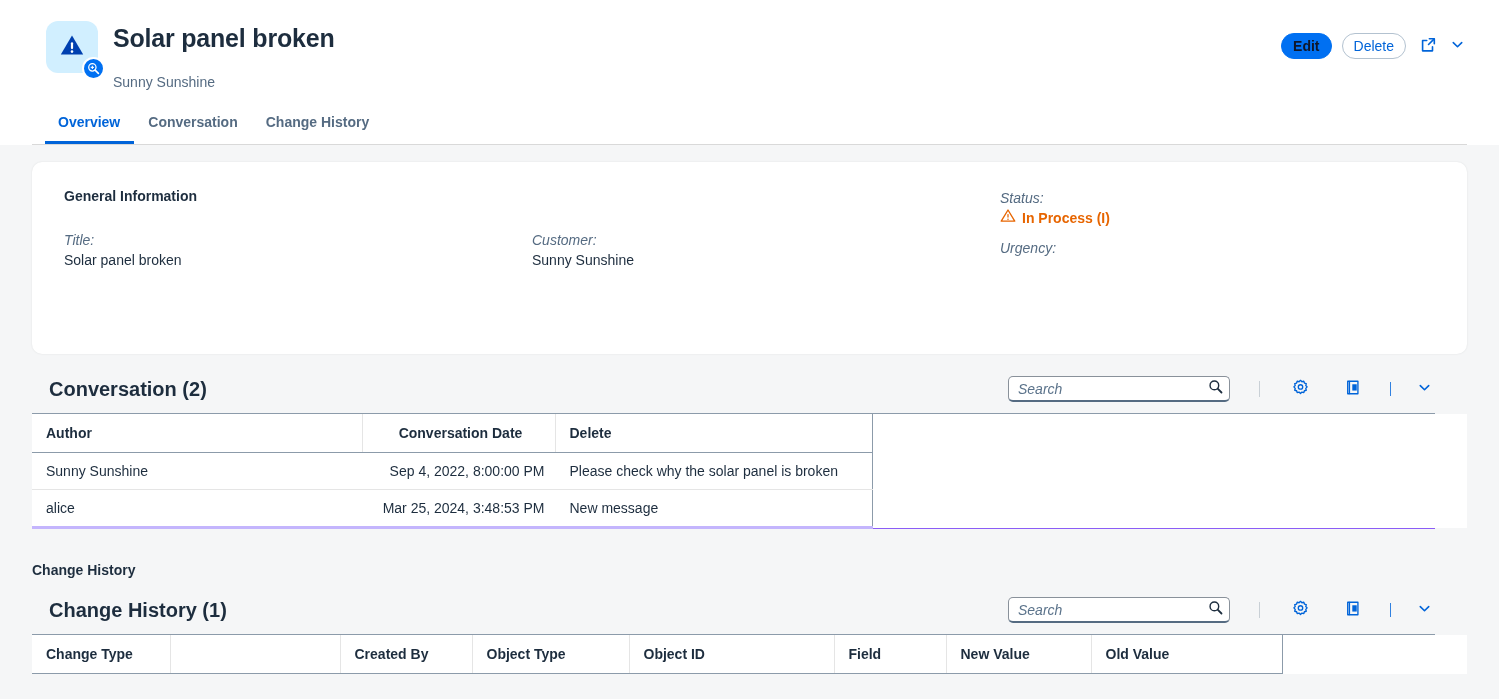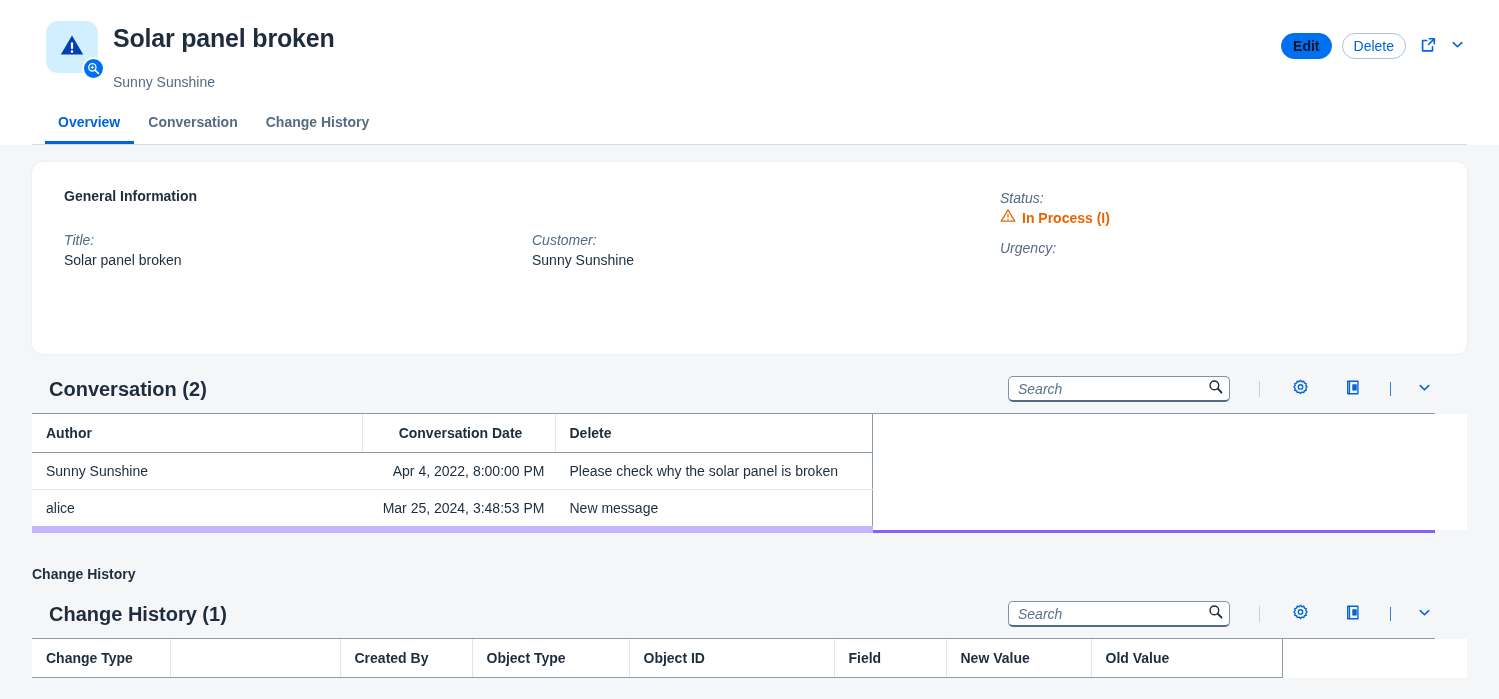--- a/index.html
+++ b/index.html
@@ -299,21 +299,21 @@
     color: #1d2d3e;
     vertical-align: middle;
     padding: 10px 10px 10px 14px;
     border-bottom: 1px solid #e5e5e5;
     border-right: 1px solid transparent;
     background: #ffffff;
     height: 31px;
   }
   table.grid td.num { text-align: right; }
   table.grid td.edge { border-right: 1px solid #8c9baa; }
-  table.grid tr.last-row td { border-bottom: 7px solid #c4b5fd; }
+  table.grid tr.last-row td { border-bottom: 3px solid #c4b5fd; }
 
   .ch-table-surface {
     background: #ffffff;
     margin-top: 11px;
     margin-right: 32px;
     border-top: 1px solid #8c9baa;
   }
 </style>
 </head>
 <body>
@@ -473,21 +473,21 @@
           <tr>
             <th>Author</th>
             <th class="num">Conversation Date</th>
             <th class="last">Delete</th>
             <th style="border-right:none;border-bottom:none;"></th>
           </tr>
         </thead>
         <tbody>
           <tr>
             <td>Sunny Sunshine</td>
-            <td class="num">Apr 4, 2022, 8:00:00 PM</td>
+            <td class="num">Sep 4, 2022, 8:00:00 PM</td>
             <td class="edge">Please check why the solar panel is broken</td>
             <td style="border-bottom:none;"></td>
           </tr>
           <tr class="last-row">
             <td>alice</td>
             <td class="num">Mar 25, 2024, 3:48:53 PM</td>
             <td class="edge">New message</td>
             <td style="border-bottom:none;"></td>
           </tr>
         </tbody>

